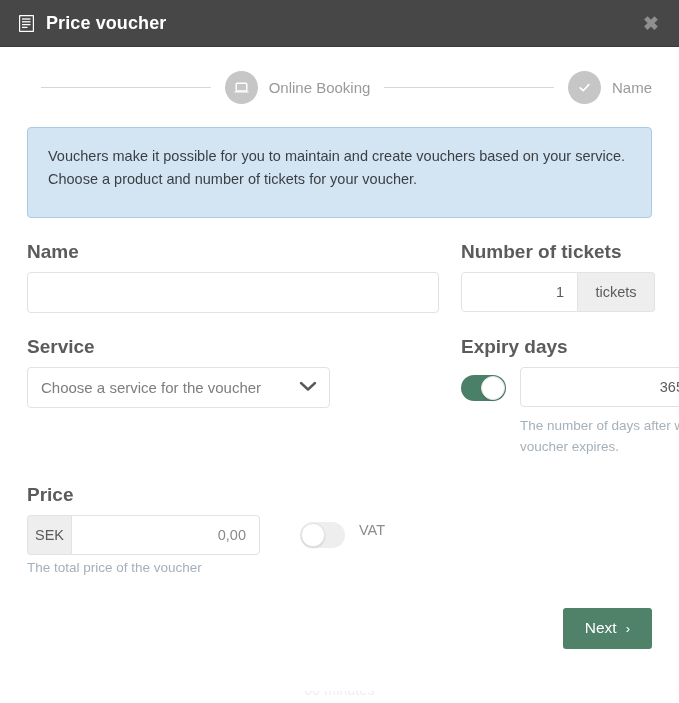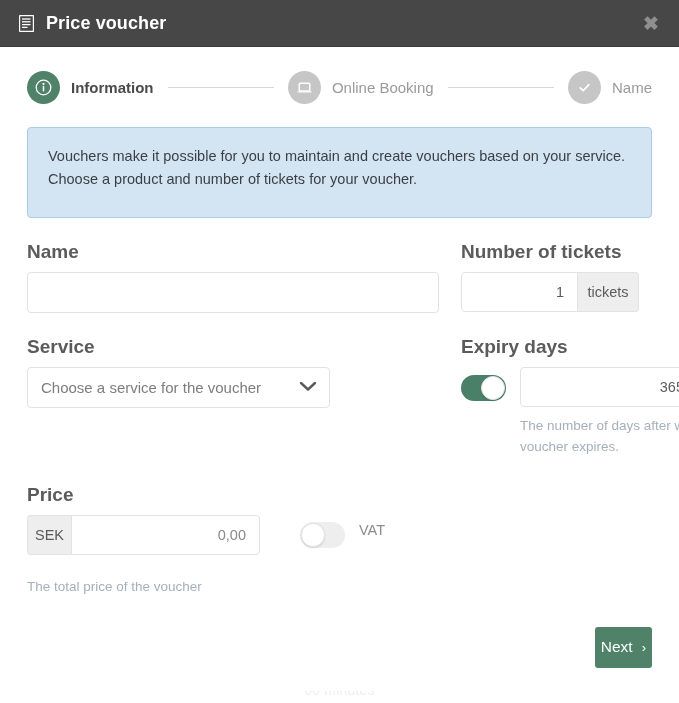--- a/index.html
+++ b/index.html
@@ -189,21 +189,21 @@
     white-space: nowrap;
   }
   .addon.prefix {
     border-left: 1px solid #e0e2e4;
     border-right: none;
     border-radius: 4px 0 0 4px;
   }
 
   .tickets-group { width: 196px; }
   .tickets-group .text-input { width: 117px; }
-  .tickets-group .addon { width: 61px; }
+  .tickets-group .addon { width: 77px; }
 
   
   .select-wrap {
     position: relative;
     width: 303px;
   }
   .select-box {
     width: 100%;
     height: 41px;
     border: 1px solid #e0e2e4;
@@ -253,21 +253,21 @@
   .days-group { width: 245px; }
   .days-group .text-input { width: 178px; }
 
   .help-text {
     margin-top: 9px;
     font-size: 13.5px;
     color: #a5b0ba;
     line-height: 1.55;
     max-width: 218px;
   }
-  .help-text.price-help { max-width: 330px; margin-top: 22px; }
+  .help-text.price-help { max-width: 330px; margin-top: 3px; }
 
   
   .price-section { margin-top: 26px; }
   .price-line { display: flex; align-items: center; }
   .price-group { width: 249px; }
   .price-group .addon.prefix { width: 44px; }
   .price-group .text-input.left-align { width: 189px; color: #8a8a8a; }
   .vat-wrap { display: flex; align-items: flex-start; margin-left: 24px; }
   .vat-label {
     margin-left: 14px;
@@ -280,21 +280,21 @@
     display: flex;
     justify-content: flex-end;
     padding: 29px 27px 0 27px;
   }
   .next-btn {
     background: #4f8269;
     color: #ffffff;
     border: none;
     border-radius: 3px;
     height: 41px;
-    padding: 0 6px;
+    padding: 0 22px;
     font-size: 15.5px;
     font-family: "Liberation Sans", sans-serif;
     cursor: pointer;
     display: inline-flex;
     align-items: center;
     gap: 9px;
   }
   .next-btn .chev { font-size: 13px; }
 </style>
 </head>
@@ -318,30 +318,20 @@
         </svg>
       </span>
       <span class="modal-title">Price voucher</span>
       <button class="close-btn">✖</button>
     </div>
 
     <div class="modal-body">
 
       <div class="stepper">
 
-        <div class="step">
-          <span class="step-circle active">
-            <svg width="17" height="17" viewBox="0 0 17 17" aria-hidden="true">
-              <circle cx="8.5" cy="8.5" r="7.3" fill="none" stroke="#ffffff" stroke-width="1.3"></circle>
-              <circle cx="8.5" cy="4.9" r="1.05" fill="#ffffff"></circle>
-              <rect x="7.75" y="6.8" width="1.5" height="5.6" rx="0.7" fill="#ffffff"></rect>
-            </svg>
-          </span>
-          <span class="step-label active">Information</span>
-        </div>
 
         <div class="step-line"></div>
 
         <div class="step">
           <span class="step-circle inactive">
             <svg width="17" height="17" viewBox="0 0 17 17" aria-hidden="true">
               <rect x="3.2" y="4.3" width="10.6" height="7.6" rx="1" fill="none" stroke="#ffffff" stroke-width="1.4"></rect>
               <line x1="2.1" y1="12.9" x2="14.9" y2="12.9" stroke="#ffffff" stroke-width="1.4" stroke-linecap="round"></line>
             </svg>
           </span>

